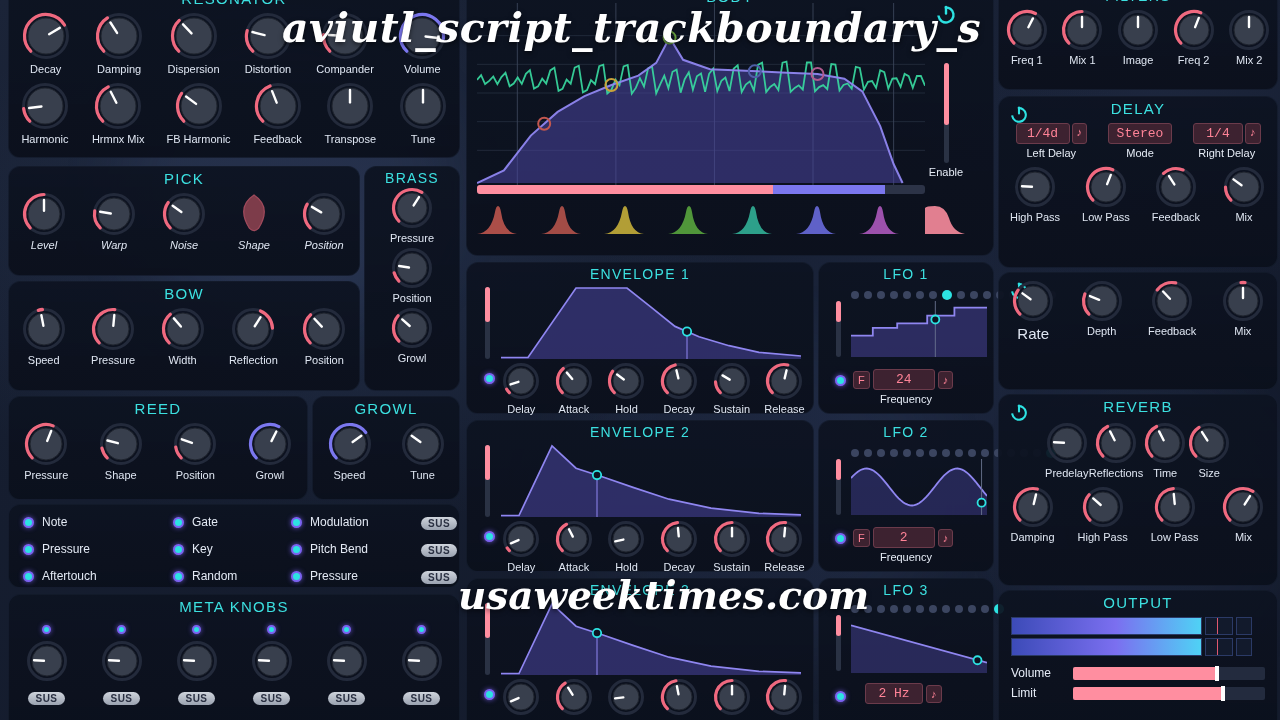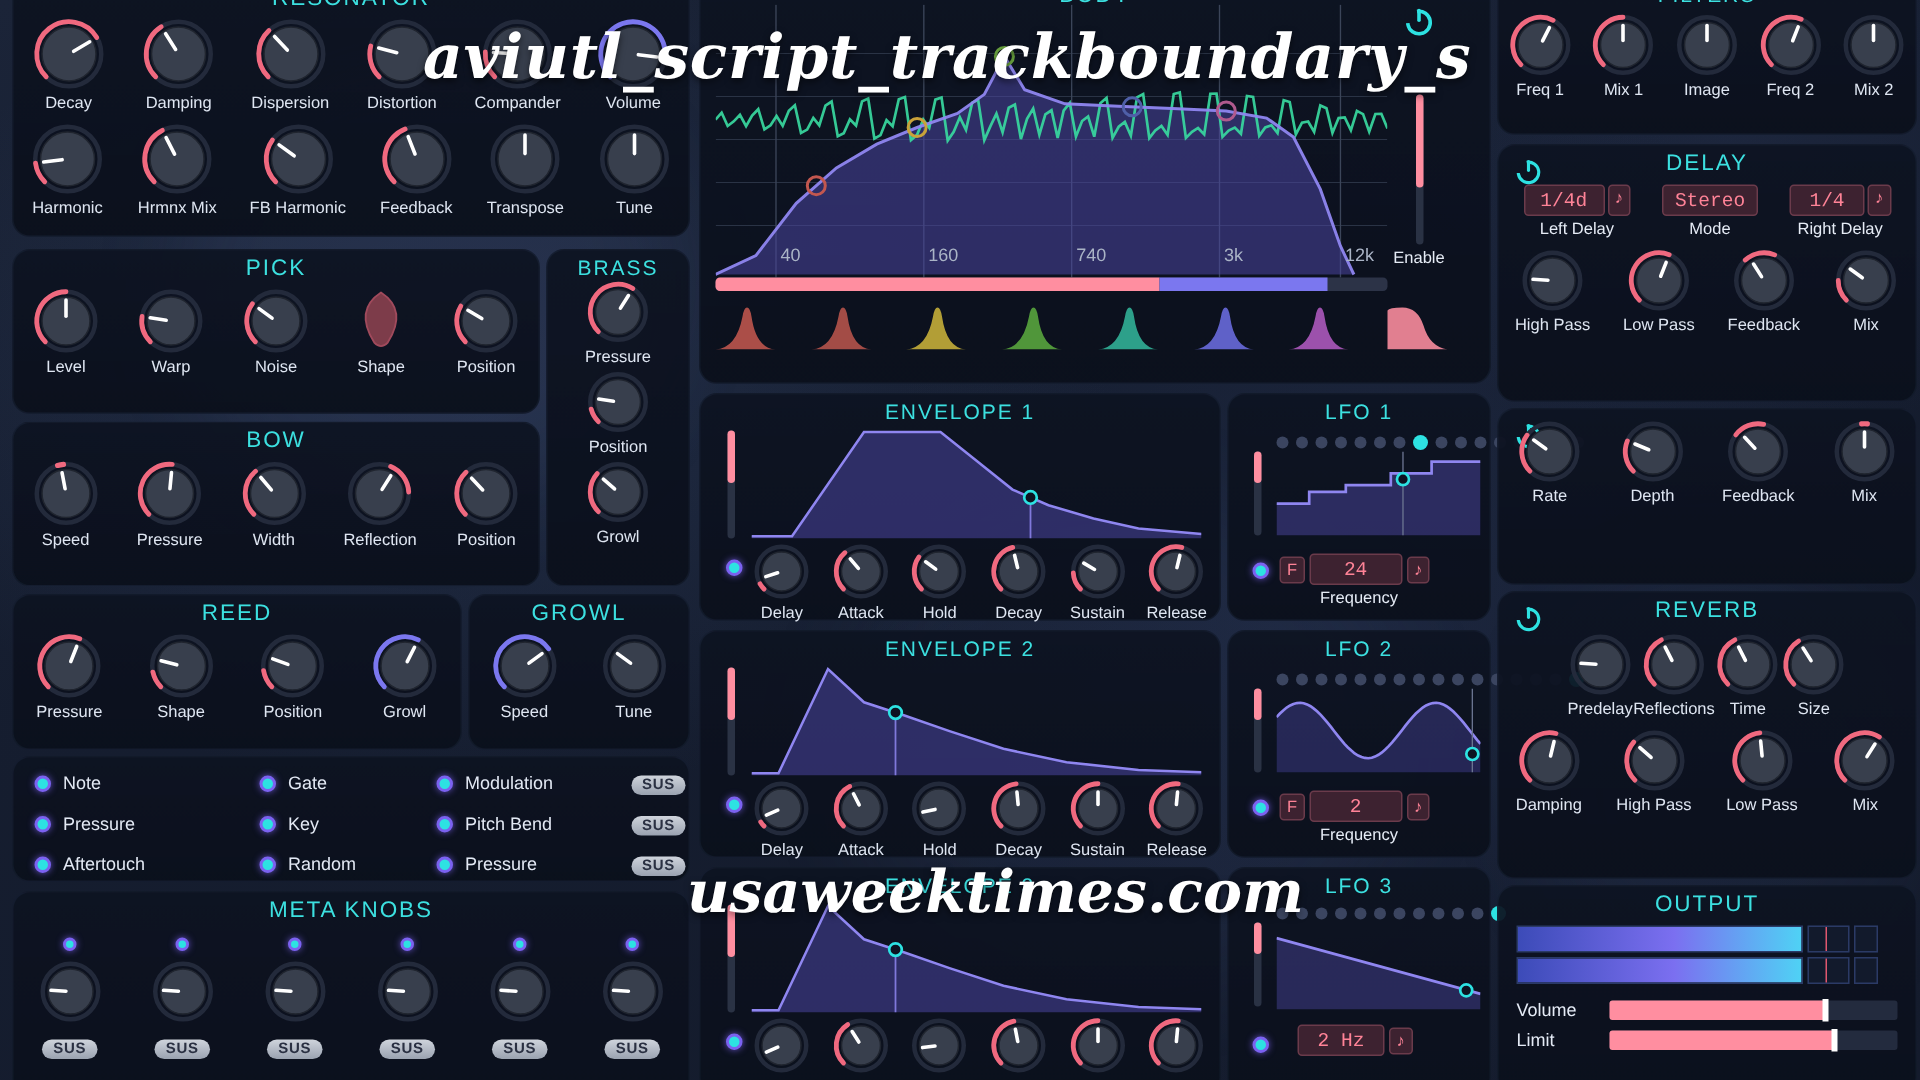--- a/index.html
+++ b/index.html
@@ -66,21 +66,21 @@
 
   .modrow { display:flex; align-items:center; gap:8px; }
   .modrow .mtxt { color:#e3e9f4; font-size:12px; }
 
   
   .wm {
     position:absolute; color:#fff; font-family:"DejaVu Serif", serif;
     font-weight:bold; font-style:italic; pointer-events:none;
     text-shadow: 0 2px 5px rgba(0,0,0,.55);
   }
-  #wm-top { left:282px; top:14px; font-size:41px; letter-spacing:0.5px; }
+  #wm-top { left:282px; top:4px; font-size:41px; letter-spacing:0.5px; }
   #wm-bot { left:458px; top:572px; font-size:39px; }
 
   .meter-seg { height:18px; display:flex; gap:3px; }
   .meter-bar { flex:1; background:linear-gradient(90deg,#3c4bb8,#7b6ff0 55%,#4fd2f5);
                border:1px solid #2b3a66; }
   .meter-box { width:28px; background:#121a2c; border:1px solid #2b3a66; position:relative;}
   .meter-box i { position:absolute; left:45%; top:0; bottom:0; width:1px; background:#e0576f; }
   .slider-row { display:flex; align-items:center; gap:8px; margin-top:6px; }
   .slider-row .sl-label { color:#e5ebf6; font-size:12px; width:54px; }
   .sl-track { flex:1; height:13px; background:#232b3e; border-radius:2px; position:relative; }
@@ -252,21 +252,21 @@
     <line x1="25" y1="21.4" x2="25" y2="9" stroke="#ffffff" stroke-width="2.4" stroke-linecap="round"></line>
   </svg>
             </span>
     <span class="klabel" style="font-size:11px">Tune</span>
           </div>
         </div>
     </div>
 
     <div class="panel" style="position:absolute;left:4px;top:166px;width:352px;height:110px;">
       <div class="panel-title">PICK</div>
-      <div class="krow" id="pick-row" style="margin-top:4px;">
+      <div class="krow" id="pick-row" style="margin-top:4px;font-style:italic;">
           <div class="knob-wrap">
             <span class="knob">
               <svg width="46" height="46" viewBox="0 0 46 46">
     <circle cx="23" cy="23" r="19.5" fill="none" stroke="#232a3b" stroke-width="3"></circle>
     <path d="M 9.211417766862322 36.788582233137674 A 19.5 19.5 0 0 1 23 3.5" stroke="#f0697f" stroke-width="3.2" fill="none" stroke-linecap="round"></path>
     <circle cx="23" cy="23" r="16" fill="#383f4d" stroke="#20252f" stroke-width="1"></circle>
     <circle cx="23" cy="23" r="16" fill="url(#none)" opacity="0"></circle>
     <line x1="23" y1="19.76" x2="23" y2="9" stroke="#ffffff" stroke-width="2.4" stroke-linecap="round"></line>
   </svg>
             </span>
@@ -649,27 +649,20 @@
     <path d="M 0.0 180.0 L 26.9 167.4 L 53.8 132.6 L 80.6 108.9 L 107.5 93.1 L 134.4 82.0 L 161.3 72.6 L 179.2 59.9 L 192.6 34.6 L 206.1 56.8 L 233.0 66.2 L 268.8 67.8 L 304.6 69.4 L 340.5 71.0 L 367.4 75.7 L 385.3 88.4 L 403.2 123.1 L 416.6 161.0 L 425.6 180.0 L 425.6 180 L 0.0 180 Z" fill="#4b46a0" opacity="0.55"></path>
     <path d="M 0.0 76.8 L 4.1 72.1 L 8.1 81.0 L 12.2 77.9 L 16.3 73.5 L 20.4 81.1 L 24.4 74.1 L 28.5 69.8 L 32.6 83.3 L 36.7 80.5 L 40.7 74.4 L 44.8 80.9 L 48.9 70.8 L 52.9 67.2 L 57.0 85.6 L 61.1 83.4 L 65.2 75.6 L 69.2 80.6 L 73.3 67.4 L 77.4 64.7 L 81.5 87.8 L 85.5 85.8 L 89.6 76.6 L 93.7 80.7 L 97.7 64.6 L 101.8 62.7 L 105.9 89.4 L 110.0 87.1 L 114.0 77.1 L 118.1 81.2 L 122.2 63.2 L 126.3 61.7 L 130.3 90.4 L 134.4 86.9 L 138.5 76.7 L 142.5 82.2 L 146.6 63.4 L 150.7 62.0 L 154.8 90.7 L 158.8 84.9 L 162.9 75.2 L 167.0 83.6 L 171.1 65.4 L 175.1 63.7 L 179.2 90.4 L 183.3 81.1 L 187.3 72.7 L 191.4 85.2 L 195.5 68.8 L 199.6 66.7 L 203.6 89.7 L 207.7 76.2 L 211.8 69.3 L 215.9 86.8 L 219.9 73.2 L 224.0 70.5 L 228.1 88.9 L 232.1 70.8 L 236.2 65.6 L 240.3 88.1 L 244.4 77.7 L 248.4 74.6 L 252.5 88.1 L 256.6 65.8 L 260.7 62.2 L 264.7 88.9 L 268.8 81.5 L 272.9 78.3 L 276.9 87.5 L 281.0 61.9 L 285.1 59.7 L 289.2 89.1 L 293.2 84.0 L 297.3 81.0 L 301.4 87.0 L 305.5 59.7 L 309.5 58.7 L 313.6 88.9 L 317.7 84.9 L 321.7 82.3 L 325.8 86.6 L 329.9 59.5 L 334.0 59.4 L 338.0 88.3 L 342.1 84.1 L 346.2 82.1 L 350.3 86.2 L 354.3 61.0 L 358.4 61.6 L 362.5 87.5 L 366.5 81.9 L 370.6 80.5 L 374.7 85.7 L 378.8 63.8 L 382.8 65.0 L 386.9 86.6 L 391.0 78.8 L 395.1 78.0 L 399.1 84.9 L 403.2 67.3 L 407.3 69.1 L 411.3 85.6 L 415.4 75.7 L 419.5 75.3 L 423.6 83.9 L 427.6 70.9 L 431.7 73.1 L 435.8 84.8 L 439.9 73.0 L 443.9 72.9 L 448.0 82.7" fill="none" stroke="#38d9a0" stroke-width="1.8" opacity="0.92"></path>
     <path d="M 0.0 180.0 L 26.9 167.4 L 53.8 132.6 L 80.6 108.9 L 107.5 93.1 L 134.4 82.0 L 161.3 72.6 L 179.2 59.9 L 192.6 34.6 L 206.1 56.8 L 233.0 66.2 L 268.8 67.8 L 304.6 69.4 L 340.5 71.0 L 367.4 75.7 L 385.3 88.4 L 403.2 123.1 L 416.6 161.0 L 425.6 180.0" fill="none" stroke="#8f86f0" stroke-width="2" opacity="0.95"></path>
     <circle cx="67.2" cy="120.8" r="6" fill="none" stroke="#c2574f" stroke-width="2"></circle>
             <circle cx="134.4" cy="82.0" r="6" fill="none" stroke="#c9a23a" stroke-width="2"></circle>
             <circle cx="192.6" cy="34.6" r="6" fill="none" stroke="#6aa33f" stroke-width="2"></circle>
             <circle cx="277.8" cy="68.2" r="6" fill="none" stroke="#4f5fa8" stroke-width="2"></circle>
             <circle cx="340.5" cy="71.0" r="6" fill="none" stroke="#b05a8e" stroke-width="2"></circle>
   </svg></div>
 
-      <div id="freq-ticks" style="position:absolute;left:10px;top:178px;width:448px;height:18px;">
-          <div style="position: absolute; left: 43.32px; top: 0px; color: rgb(170, 180, 198); font-size: 12px;">40</div>
-          <div style="position: absolute; left: 141.88px; top: 0px; color: rgb(170, 180, 198); font-size: 12px;">160</div>
-          <div style="position: absolute; left: 240.44px; top: 0px; color: rgb(170, 180, 198); font-size: 12px;">740</div>
-          <div style="position: absolute; left: 339px; top: 0px; color: rgb(170, 180, 198); font-size: 12px;">3k</div>
-          <div style="position: absolute; left: 419.64px; top: 0px; color: rgb(170, 180, 198); font-size: 12px;">12k</div>
-        </div>
 
       <div style="position:absolute;right:16px;top:18px;width:62px;">
         <div style="display:flex;justify-content:center;">
           <svg width="22" height="22" viewBox="0 0 22 22">
             <circle cx="11" cy="12" r="7.5" fill="none" stroke="#2de2e2" stroke-width="2.4" stroke-dasharray="36 12" transform="rotate(-100 11 12)"></circle>
             <line x1="11" y1="4" x2="11" y2="10.5" stroke="#2de2e2" stroke-width="2.4" stroke-linecap="round"></line>
           </svg>
         </div>
         <div style="display:flex;justify-content:center;margin-top:38px;">
           <div class="vslider" style="height:100px;">
@@ -1241,21 +1234,21 @@
           <div class="knob-wrap">
             <span class="knob">
               <svg width="44" height="44" viewBox="0 0 44 44">
     <circle cx="22" cy="22" r="18.5" fill="none" stroke="#232a3b" stroke-width="3"></circle>
     <path d="M 8.91852454804887 35.08147545195113 A 18.5 18.5 0 0 1 7.033185604063473 11.125972832589246" stroke="#f0697f" stroke-width="3.2" fill="none" stroke-linecap="round"></path>
     <circle cx="22" cy="22" r="15" fill="#383f4d" stroke="#20252f" stroke-width="1"></circle>
     <circle cx="22" cy="22" r="15" fill="url(#none)" opacity="0"></circle>
     <line x1="19.524407997212663" y1="20.201377127985033" x2="11.482779073125684" y2="14.35879172019785" stroke="#ffffff" stroke-width="2.4" stroke-linecap="round"></line>
   </svg>
             </span>
-    <span class="klabel" style="font-size:11px">Rate</span>
+    <span class="klabel" style="font-size:15px">Rate</span>
           </div>
           <div class="knob-wrap">
             <span class="knob">
               <svg width="44" height="44" viewBox="0 0 44 44">
     <circle cx="22" cy="22" r="18.5" fill="none" stroke="#232a3b" stroke-width="3"></circle>
     <path d="M 8.91852454804887 35.08147545195113 A 18.5 18.5 0 0 1 4.908228648541197 14.920356501245838" stroke="#f0697f" stroke-width="3.2" fill="none" stroke-linecap="round"></path>
     <circle cx="22" cy="22" r="15" fill="#383f4d" stroke="#20252f" stroke-width="1"></circle>
     <circle cx="22" cy="22" r="15" fill="url(#none)" opacity="0"></circle>
     <line x1="19.172928630515464" y1="20.828988696962824" x2="9.989566077353272" y2="17.025115379253833" stroke="#ffffff" stroke-width="2.4" stroke-linecap="round"></line>
   </svg>

